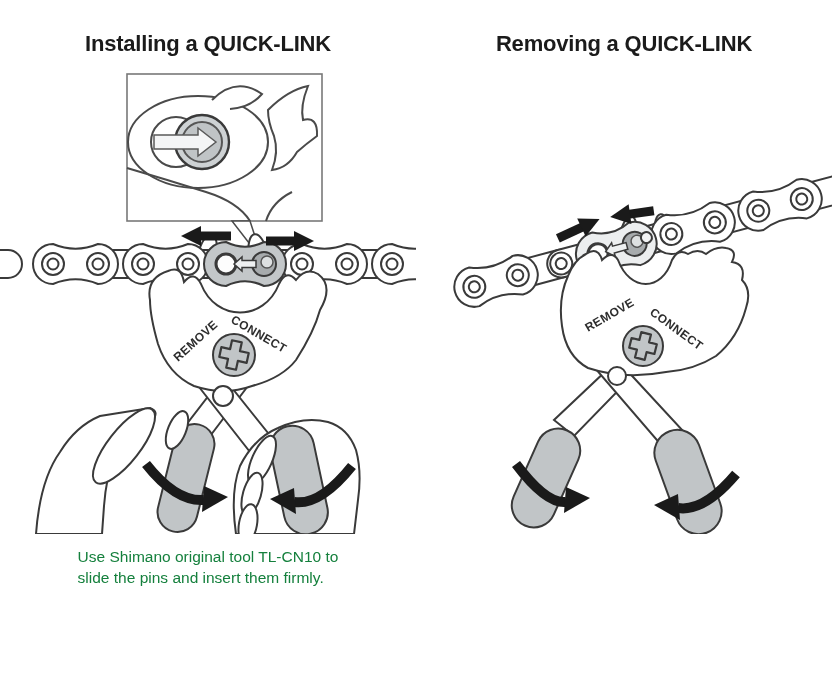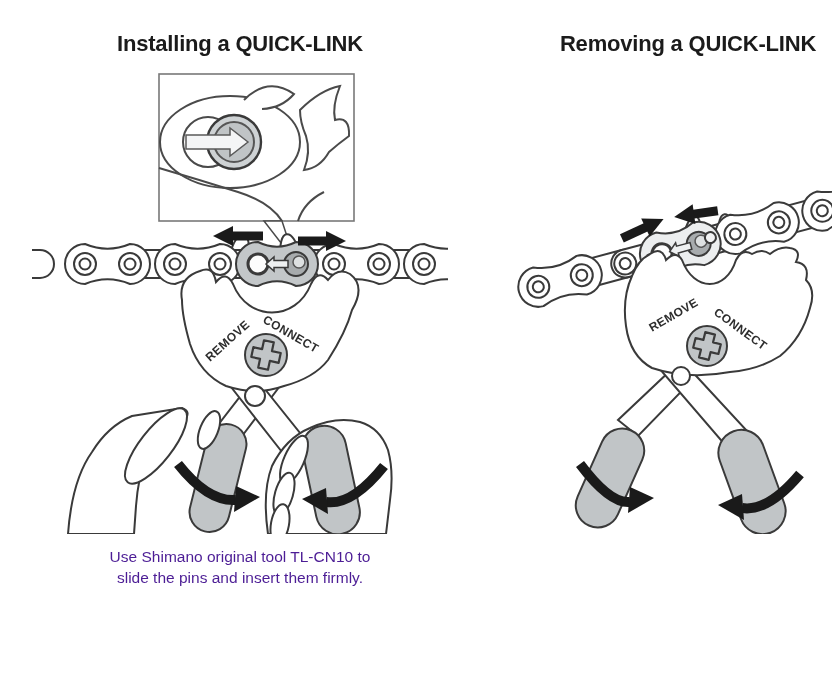--- a/index.html
+++ b/index.html
@@ -1,23 +1,23 @@
 <!DOCTYPE html>
 <html><head>
 <meta charset="utf-8">
 <style>
   html,body{margin:0;padding:0;background:#ffffff;}
   .page{width:832px;height:679px;background:#ffffff;display:flex;flex-direction:row;
         font-family:"Liberation Sans", sans-serif;overflow:hidden;}
-  .panel{width:416px;height:679px;display:flex;flex-direction:column;align-items:center;padding-left:32px;}
+  .panel{width:416px;height:679px;display:flex;flex-direction:column;align-items:center;}
   .panel h1{margin:31px 0 0 0;font-size:22px;line-height:1.2;font-weight:bold;color:#1b1b1b;
             letter-spacing:-0.2px;text-align:center;}
   .fig{margin-top:7px;width:416px;height:470px;}
-  .caption{margin:13px auto 0 auto;font-size:15.5px;line-height:1.35;color:#4c1d95;
-           white-space:pre-line;text-align:center;width:fit-content;max-width:330px;}
+  .caption{margin:13px auto 0 auto;font-size:15.5px;line-height:1.35;color:#15803d;
+           white-space:pre-line;text-align:left;width:fit-content;max-width:330px;}
   svg{display:block;}
   svg text.tool-label{font-family:"Liberation Sans", sans-serif;font-size:12px;font-weight:bold;
            fill:#2d2d2d;letter-spacing:0.4px;}
 </style>
 </head>
 <body>
 
 <div class="page">
 
   <div class="panel">

